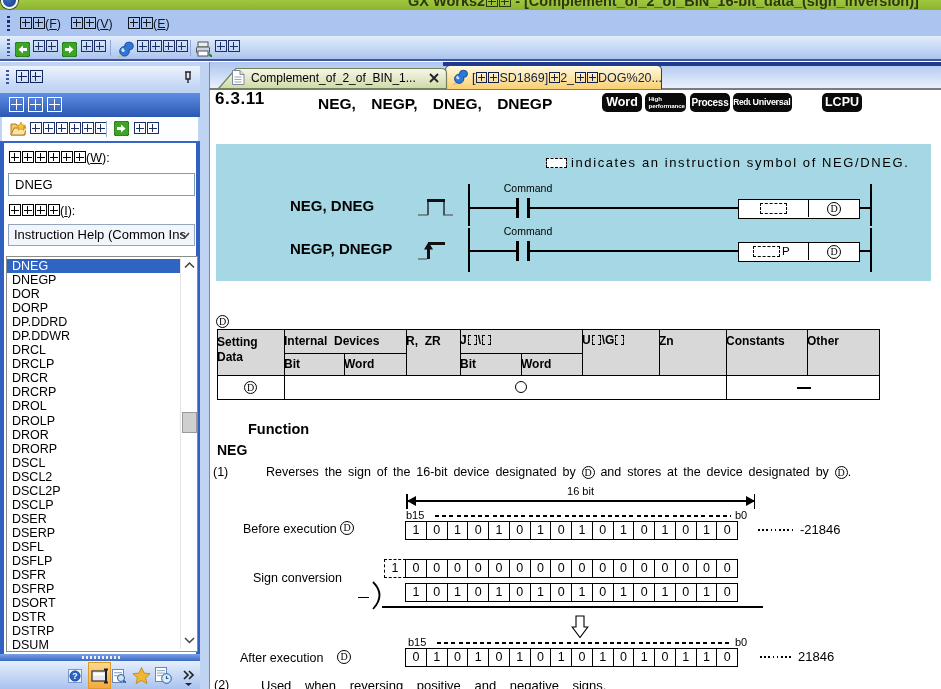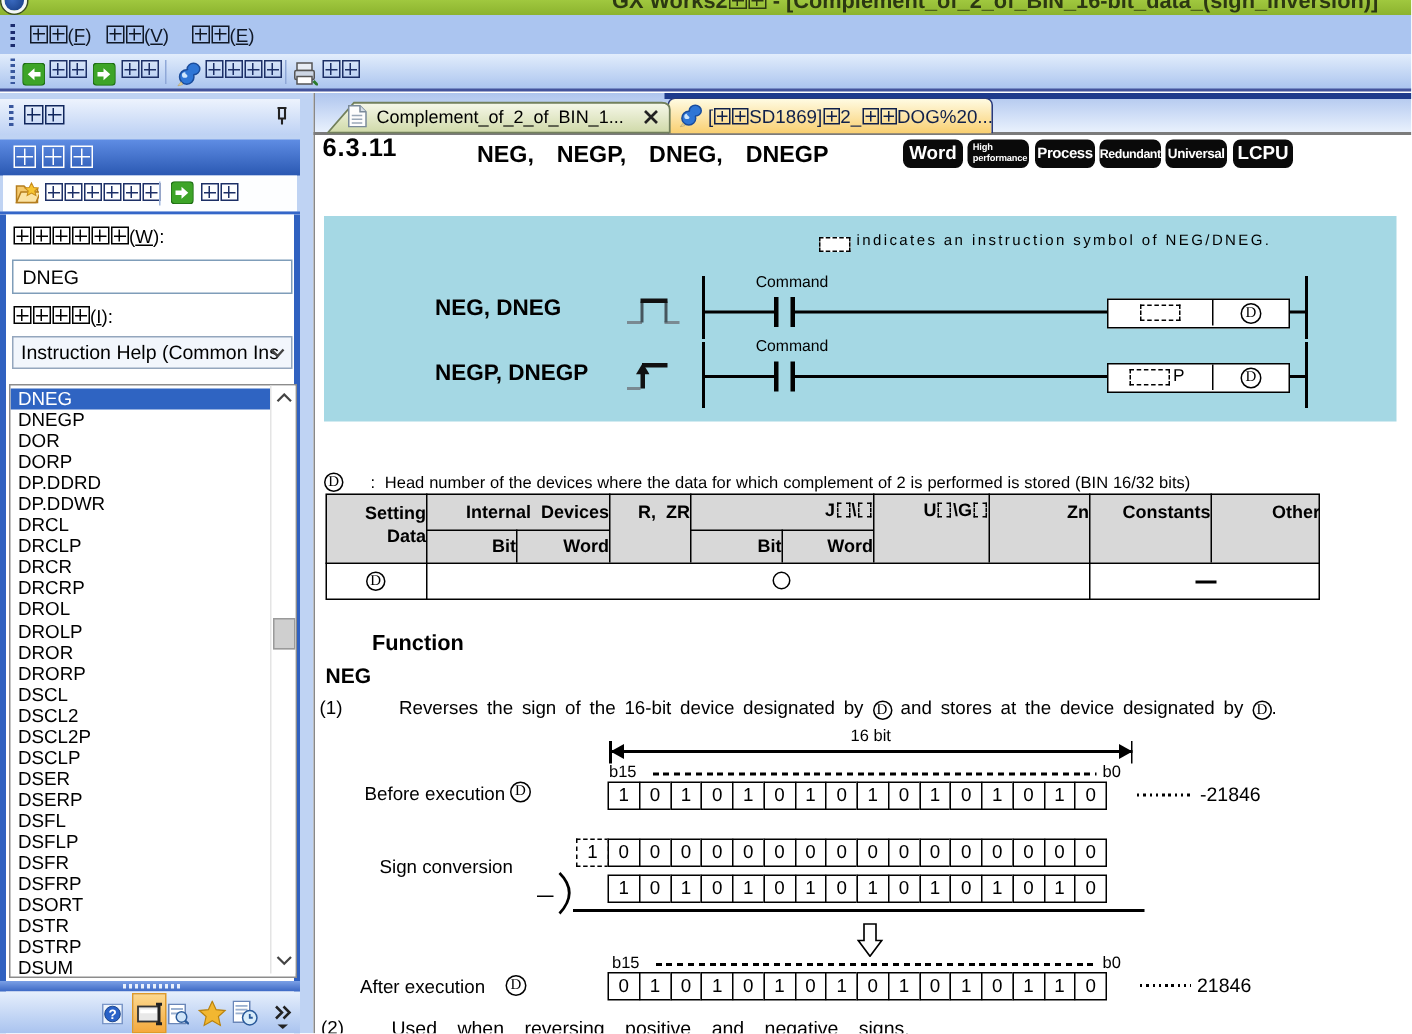--- a/index.html
+++ b/index.html
@@ -8,21 +8,21 @@
 .zh{display:inline-block;vertical-align:-1px;box-sizing:border-box;border:1px solid currentColor;position:relative;width:12px;height:12px;margin:0 .5px}
 .zh::before{content:"";position:absolute;left:1px;right:1px;top:45%;border-top:1px solid currentColor}
 .zh::after{content:"";position:absolute;top:1px;bottom:1px;left:45%;border-left:1px solid currentColor}
 .cd{display:inline-block;box-sizing:border-box;width:13px;height:13px;border:1px solid #000;border-radius:50%;font:10px/11px "Liberation Serif",serif;text-align:center;background:#fff}
 .hl{position:absolute;background:#000;height:2.4px}
 .vl{position:absolute;background:#000;width:2px}
 .bitrow{position:absolute;display:flex}
 .bitrow b{box-sizing:border-box;width:21.75px;height:19px;border:1px solid #000;margin-left:-1px;font:12.5px/17px "Liberation Sans";font-weight:400;text-align:center;background:#fff}
 .dots{position:absolute;height:2px;width:38px;background:repeating-linear-gradient(90deg,#000 0 1.6px,transparent 1.6px 4.2px)}
 .badge{position:absolute;top:31px;height:19px;background:#0a0a0a;border-radius:5px;color:#fff;text-align:center;box-sizing:border-box}
-.tcell{position:absolute;box-sizing:border-box;text-align:right;font-weight:bold;font-size:12px;color:#000}
+.tcell{position:absolute;box-sizing:border-box;text-align:left;font-weight:bold;font-size:12px;color:#000}
 .dbx{display:inline-block;width:9px;height:10px;border:1px dashed #000;box-sizing:border-box;vertical-align:-1px;margin:0 1px}
 </style></head>
 <body>
 <div id="win">
 
 <div class="ab" id="title" style="left:0;top:0;width:941px;height:9.5px;background:linear-gradient(#a0c83f,#8cb32e);overflow:hidden">
  <span class="ab" style="left:408px;top:-7px;font:bold 14.5px 'Liberation Sans';color:#2c3812;white-space:nowrap">GX Works2<span class="zh"></span><span class="zh"></span> - [Complement_of_2_of_BIN_16-bit_data_(sign_inversion)]</span>
  <div class="ab" style="left:1px;top:-8px;width:13px;height:13px;border-radius:50%;background:radial-gradient(circle at 40% 45%,#3a6ac0,#143a80);border:2px solid #f4f6f8;box-shadow:0 0 0 1px #3a4a28"></div>
 </div>
 
@@ -233,26 +233,26 @@
           <path d="M2,2 L10,10 M10,2 L2,10" stroke="#222" stroke-width="1.8"></path>
         </svg>
  </div>
 
  <span class="ab" style="left:6px;top:27px;font-size:17px;letter-spacing:.6px;font-weight:bold;color:#000">6.3.11</span>
  <span class="ab" style="left:109px;top:33px;font-size:15px;font-weight:bold;color:#000;word-spacing:11px;font-size:15.5px">NEG, NEGP, DNEG, DNEGP</span>
  <div class="badge" style="left:393px;width:40px;font:bold 12.5px/19px 'Liberation Sans'">Word</div>
  <div class="badge" style="left:436px;width:41px;font:bold 6.2px/6.8px 'Liberation Sans';text-align:left;padding:3px 0 0 3.5px;letter-spacing:-.1px">High<br>performance</div>
  <div class="badge" style="left:481px;width:40px;font:bold 10px/19px 'Liberation Sans';letter-spacing:-.3px">Process</div>
  <div class="badge" style="left:524px;width:41px;font:bold 8.3px/19px 'Liberation Sans';letter-spacing:-.3px">Redundant</div>
- <div class="badge" style="left:568px;width:41px;font:bold 9px/19px 'Liberation Sans';letter-spacing:-.3px">Universal</div>
+ <div class="badge" style="left:542px;width:41px;font:bold 9px/19px 'Liberation Sans';letter-spacing:-.3px">Universal</div>
  <div class="badge" style="left:613px;width:40px;font:bold 12.5px/19px 'Liberation Sans'">LCPU</div>
 
  <div class="ab" id="cyan" style="left:7px;top:82px;width:715px;height:137px;background:#a5d8e4">
    <div class="ab" style="left:330px;top:14px;width:21px;height:10px;border:1.5px dashed #000;background:#fff;box-sizing:border-box"></div>
-   <span class="ab" style="left:355px;top:11px;font-size:10px;letter-spacing:1.6px;color:#000">indicates an instruction symbol of NEG/DNEG.</span>
+   <span class="ab" style="left:355px;top:11px;font-size:13px;letter-spacing:1.6px;color:#000">indicates an instruction symbol of NEG/DNEG.</span>
    <span class="ab" style="left:74px;top:53px;font-size:15px;font-weight:bold">NEG, DNEG</span>
    <span class="ab" style="left:74px;top:96px;font-size:15px;font-weight:bold">NEGP, DNEGP</span>
 
    <div class="ab" style="left:202px;top:70px;width:10px;height:1.6px;background:#7a8a92"></div>
    <div class="ab" style="left:227px;top:70px;width:10px;height:1.6px;background:#7a8a92"></div>
    <div class="ab" style="left:211px;top:57px;width:2px;height:14px;background:#46565e"></div>
    <div class="ab" style="left:227px;top:57px;width:2px;height:14px;background:#46565e"></div>
    <div class="ab" style="left:211px;top:55px;width:18px;height:3.2px;background:#111"></div>
 
    <div class="ab" style="left:202px;top:114px;width:9px;height:1.6px;background:#7a8a92"></div>
@@ -285,21 +285,20 @@
  <div class="ab" style="left:529px;top:180px;width:122px;height:20px;background:#fff;border:1.5px solid #000;box-sizing:border-box">
    <div class="ab" style="left:68.5px;top:0;width:1.5px;height:17px;background:#000"></div>
    <div class="ab" style="left:14px;top:3px;width:27px;height:11px;border:1.6px dashed #000;box-sizing:border-box"></div>
    <span class="ab" style="left:43px;top:1.5px;font-size:11.5px">P</span>
    <span class="cd ab" style="left:88px;top:2px;width:14px;height:14px;line-height:12px">D</span>
  </div>
  <div class="hl" style="left:651px;top:188px;width:10px"></div>
  <div class="vl" style="left:661px;top:166px;height:44px"></div>
 
  <span class="cd ab" style="left:7px;top:253px">D</span>
- <span class="ab" style="left:38px;top:254px;font-size:11px;word-spacing:0.2px">:&nbsp;&nbsp;Head number of the devices where the data for which complement of 2 is performed is stored (BIN 16/32 bits)</span>
 
  <div class="ab" style="left:8px;top:267px;width:663px;height:46px;background:#d8d8d8"></div>
  <div class="ab" style="left:8px;top:267px;width:663px;height:71px;border:1.2px solid #000;box-sizing:border-box"></div>
  <div class="ab" style="left:75px;top:267px;width:1.2px;height:71px;background:#000"></div>
  <div class="ab" style="left:517px;top:267px;width:1.2px;height:71px;background:#000"></div>
  <div class="ab" style="left:197px;top:267px;width:1.2px;height:46px;background:#000"></div>
  <div class="ab" style="left:251px;top:267px;width:1.2px;height:46px;background:#000"></div>
  <div class="ab" style="left:373px;top:267px;width:1.2px;height:46px;background:#000"></div>
  <div class="ab" style="left:450px;top:267px;width:1.2px;height:46px;background:#000"></div>
  <div class="ab" style="left:598px;top:267px;width:1.2px;height:46px;background:#000"></div>

